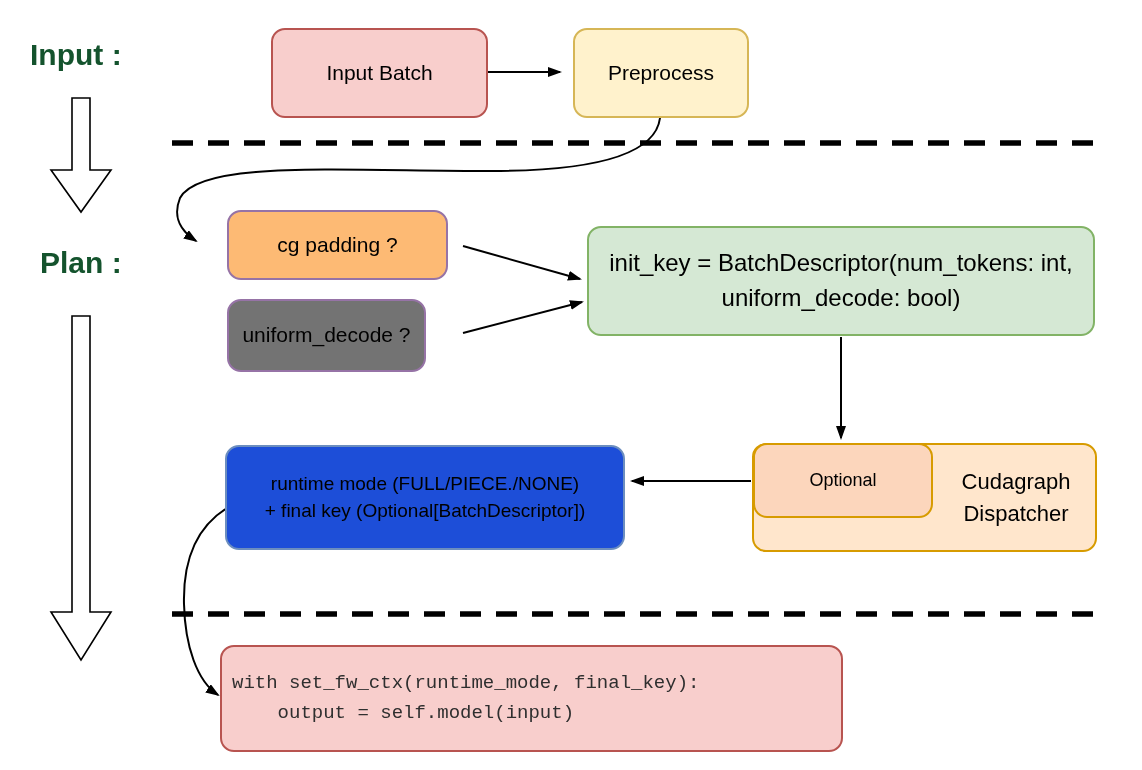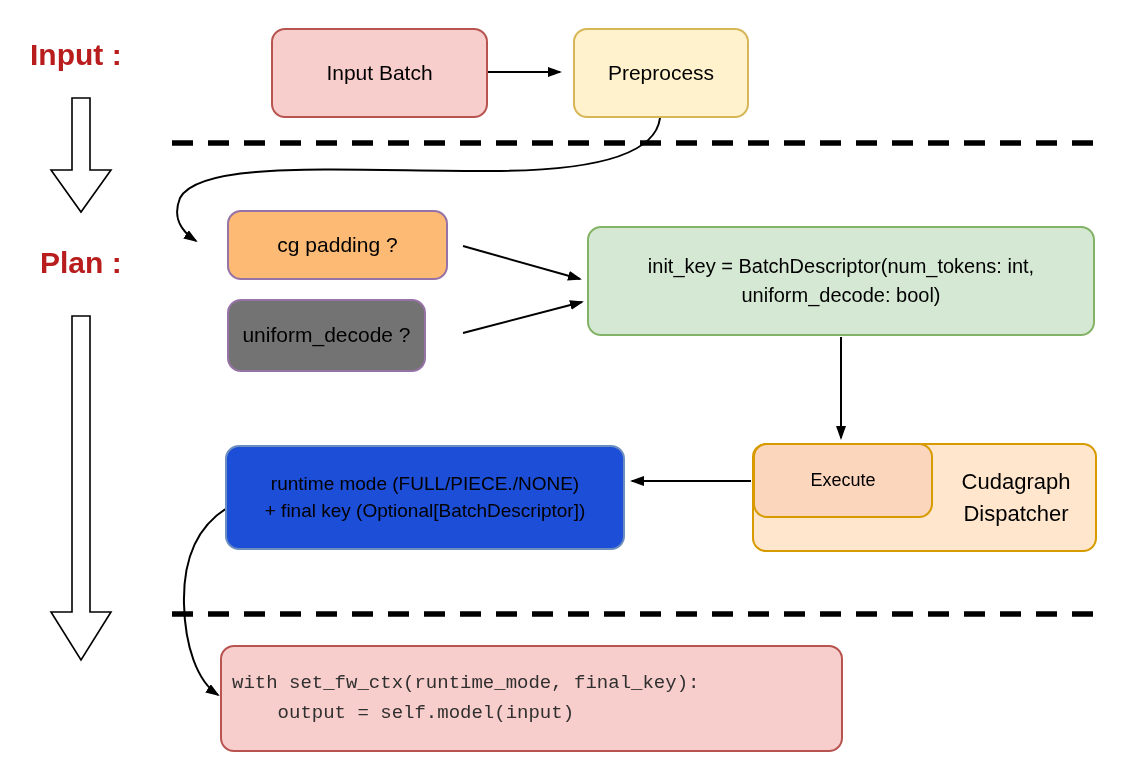--- a/index.html
+++ b/index.html
@@ -11,21 +11,21 @@
     font-family: "Liberation Sans", sans-serif;
     color: #000000;
     overflow: hidden;
   }
   #wires { position: absolute; left: 0; top: 0; width: 1142px; height: 770px; }
 
   .section-label {
     position: absolute;
     font-weight: bold;
     font-size: 30px;
-    color: #b91c1c;
+    color: #14532d;
     white-space: nowrap;
   }
   #label-input   { left: 30px;  top: 38px; }
   #label-plan    { left: 40px;  top: 246px; }
   #label-execute { left: 21px;  top: 672px; }
 
   .node {
     position: absolute;
     box-sizing: border-box;
     border-radius: 14px;
@@ -54,21 +54,21 @@
     font-size: 21px;
   }
   #node-uniform-decode {
     left: 227px; top: 299px; width: 199px; height: 73px;
     background: #737373; border: 2px solid #9673a6;
     font-size: 21px;
   }
   #node-init-key {
     left: 587px; top: 226px; width: 508px; height: 110px;
     background: #d5e8d4; border: 2px solid #82b366;
-    font-size: 20px; line-height: 1.45;
+    font-size: 24px; line-height: 1.45;
   }
   #node-cudagraph {
     left: 752px; top: 443px; width: 345px; height: 109px;
     background: #ffe6cc; border: 2px solid #d79b00;
   }
   #cudagraph-label {
     position: absolute;
     left: 182px; top: 0; width: 160px; height: 105px;
     display: flex; flex-direction: column;
     align-items: center; justify-content: center;
@@ -148,21 +148,21 @@
   </div>
 
   <div class="node" id="node-cudagraph">
     <div id="cudagraph-label">
       <div>Cudagraph</div>
       <div>Dispatcher</div>
     </div>
   </div>
 
   <div class="node" id="node-dispatch">
-    <div>Execute</div>
+    <div>Optional</div>
   </div>
 
   <div class="node" id="node-runtime-mode">
     <div>runtime mode (FULL/PIECE./NONE)</div>
     <div>+ final key (Optional[BatchDescriptor])</div>
   </div>
 
   <div class="node" id="node-execute-code">
     <div class="code-line">with set_fw_ctx(runtime_mode, final_key):</div>
     <div class="code-line">    output = self.model(input)</div>

